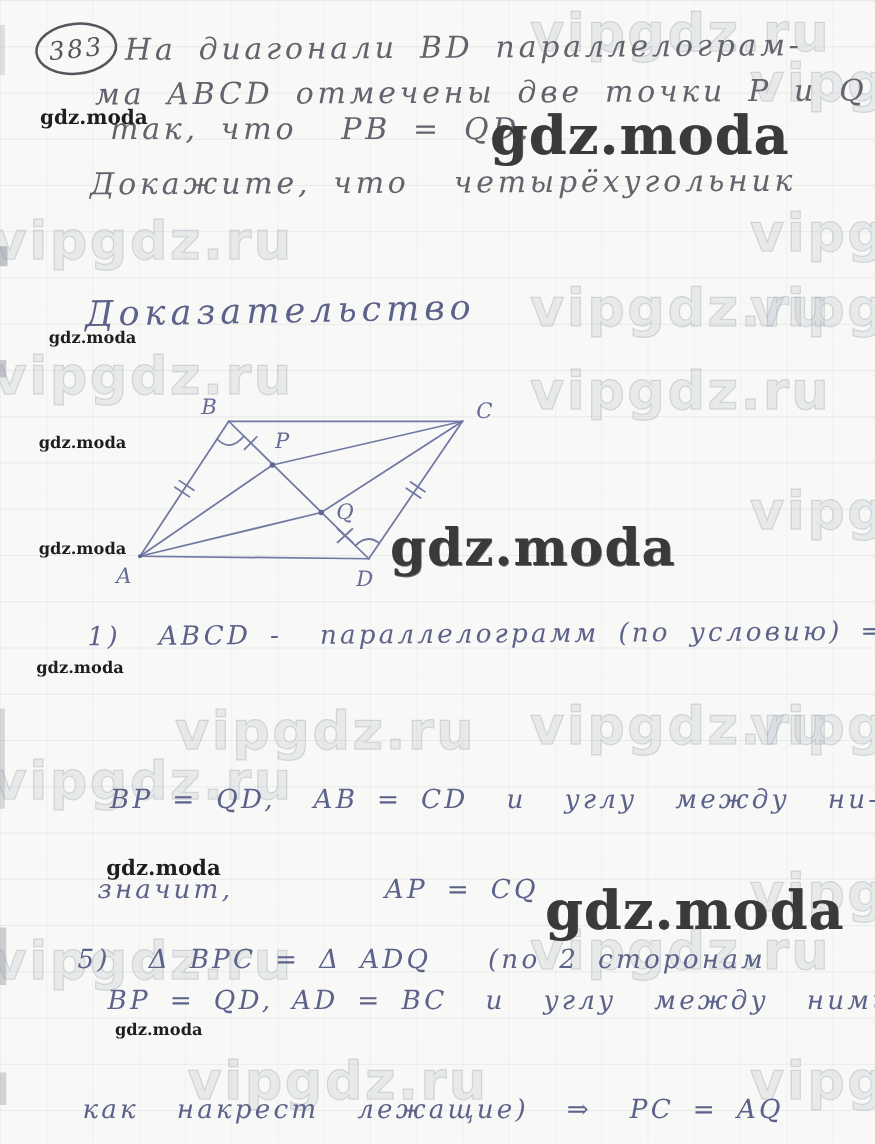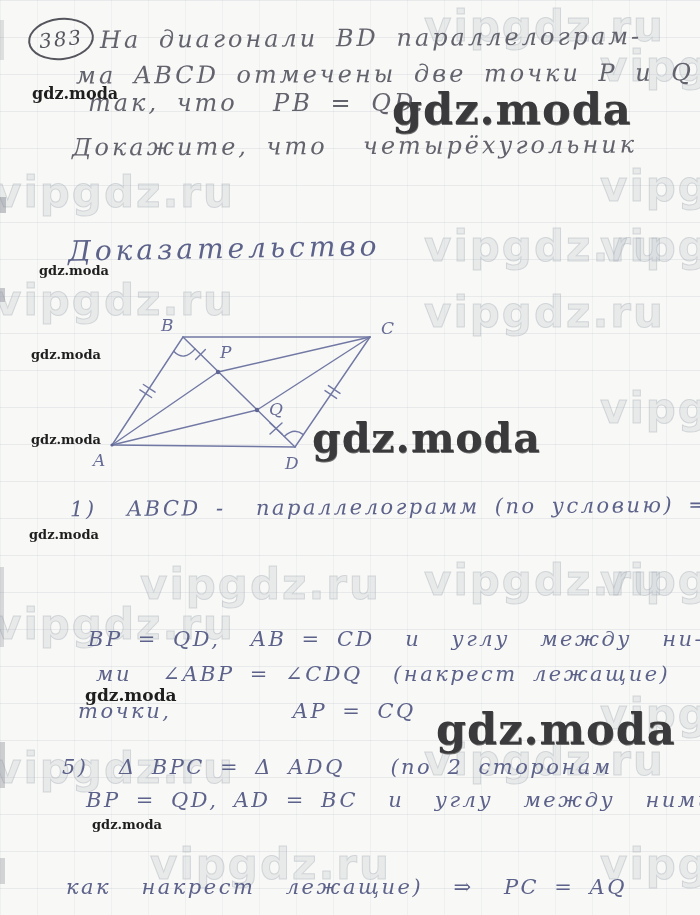--- a/index.html
+++ b/index.html
@@ -110,22 +110,21 @@
     <text x="298" y="28">C</text>
     <text x="10" y="160">A</text>
     <text x="202" y="163">D</text>
     <text x="137" y="52">P</text>
     <text x="186" y="109">Q</text>
   </svg>
 
   <div class="hw blue" style="left:70px;top:496px;transform:rotate(-.4deg)">1)  ABCD -  параллелограмм (по условию) ⇒</div>
 
   <div class="hw blue" style="left:88px;top:628px">BP = QD,  AB = CD  и  углу  между  ни-</div>
-  <div class="hw blue" style="left:96px;top:663px">ми  ∠ABP = ∠CDQ  (накрест лежащие)</div>
-  <div class="hw blue" style="left:78px;top:700px">точки,        AP = CQ</div>
+  <div class="hw blue" style="left:78px;top:700px">значит,        AP = CQ</div>
 
   <div class="hw blue" style="left:62px;top:756px">5)  Δ BPC = Δ ADQ   (по 2 сторонам</div>
   <div class="hw blue" style="left:86px;top:789px">BP = QD, AD = BC  и  углу  между  ними,</div>
   <div class="hw blue" style="left:66px;top:876px">как  накрест  лежащие)  ⇒  PC = AQ</div>
 
   <div class="sw" style="left:32px;top:84px;font-size:16px">gdz.moda</div>
   <div class="sw" style="left:39px;top:263px;font-size:13px">gdz.moda</div>
   <div class="sw" style="left:31px;top:347px;font-size:13px">gdz.moda</div>
   <div class="sw" style="left:31px;top:432px;font-size:13px">gdz.moda</div>
   <div class="sw" style="left:29px;top:527px;font-size:13px">gdz.moda</div>

